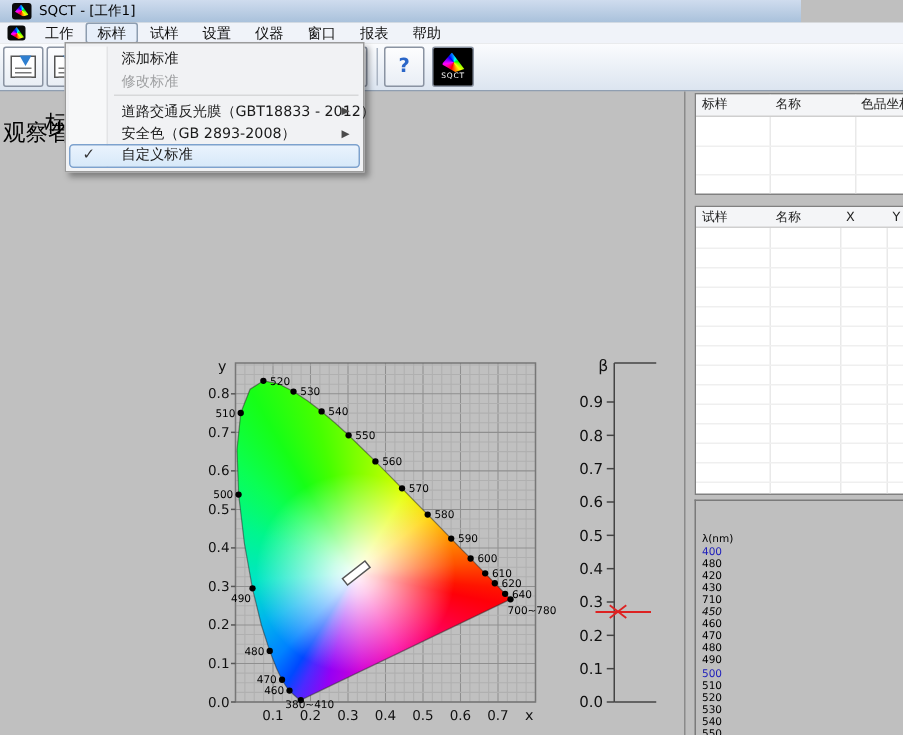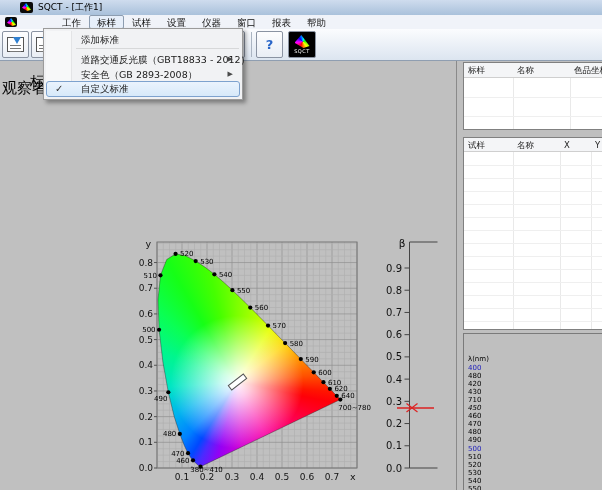--- a/index.html
+++ b/index.html
@@ -1,23 +1,23 @@
 <!DOCTYPE html>
 <html><head>
 <meta charset="utf-8">
 <style>
   html,body{margin:0;padding:0;background:#777;}
   *{box-sizing:border-box;}
   #app{position:relative;width:602px;height:490px;overflow:hidden;
        font-family:"DejaVu Sans","Liberation Sans",sans-serif;
        background:#bfbfbf;user-select:none;}
   
-  #titlebar{position:absolute;left:0;top:0;width:602px;height:15px;
+  #titlebar{position:absolute;left:0;top:0;width:534px;height:15px;
     background:linear-gradient(#cfdcee,#a9c1db);
-    display:flex;align-items:center;padding-left:20px;gap:5px;}
+    display:flex;align-items:center;padding-left:8px;gap:5px;}
   #titlebar .title{font-size:9px;color:#000;}
   .mini-logo{width:13px;height:11px;background:#0a0a0a;border-radius:2px;
     position:relative;flex:0 0 auto;}
   .mini-logo .fan{position:absolute;left:2px;top:1px;width:9px;height:8px;
     background:conic-gradient(from 200deg,#f00,#f0f,#00f,#0ff,#0f0,#ff0,#f00);
     clip-path:polygon(45% 0,100% 85%,60% 100%,0 60%);}
   
   #menubar{position:absolute;left:0;top:15px;width:602px;height:14px;
     background:#f0f3f9;display:flex;align-items:center;padding-left:5px;gap:1px;}
   #menubar .mdi-icon{width:12px;height:10px;margin-right:4px;}
@@ -87,21 +87,21 @@
     <div class="mini-logo">
         <div class="fan"></div>
       </div>
     <span class="title">SQCT - [工作1]</span>
   </div>
 
   <div id="menubar">
     <div class="mini-logo mdi-icon">
         <div class="fan"></div>
       </div>
-    <div id="menubar-items" style="display:flex;margin-left:32px;">
+    <div id="menubar-items" style="display:flex;">
         <div class="menu-item">工作</div>
         <div class="menu-item active">标样</div>
         <div class="menu-item">试样</div>
         <div class="menu-item">设置</div>
         <div class="menu-item">仪器</div>
         <div class="menu-item">窗口</div>
         <div class="menu-item">报表</div>
         <div class="menu-item">帮助</div>
       </div>
   </div>
@@ -373,20 +373,21 @@
         <div class="wl" style="top: 134.8px;">530</div>
         <div class="wl" style="top: 142.9px;">540</div>
         <div class="wl" style="top: 151px;">550</div>
       </div>
   </div>
 
   <div id="dropdown">
     <div class="gutter"></div>
     <div id="dropdown-items">
         <div class="dd-item">添加标准</div>
+        <div class="dd-item disabled">修改标准</div>
         <div class="dd-sep"></div>
         <div class="dd-item">道路交通反光膜（GBT18833 - 2012）<div class="sub">▶</div></div>
         <div class="dd-item">安全色（GB 2893-2008）<div class="sub">▶</div></div>
         <div class="dd-item highlight" style="height: 16px; line-height: 14px;"><div class="check">✓</div>自定义标准</div>
       </div>
   </div>
 
 </div>
 
 </body></html>

